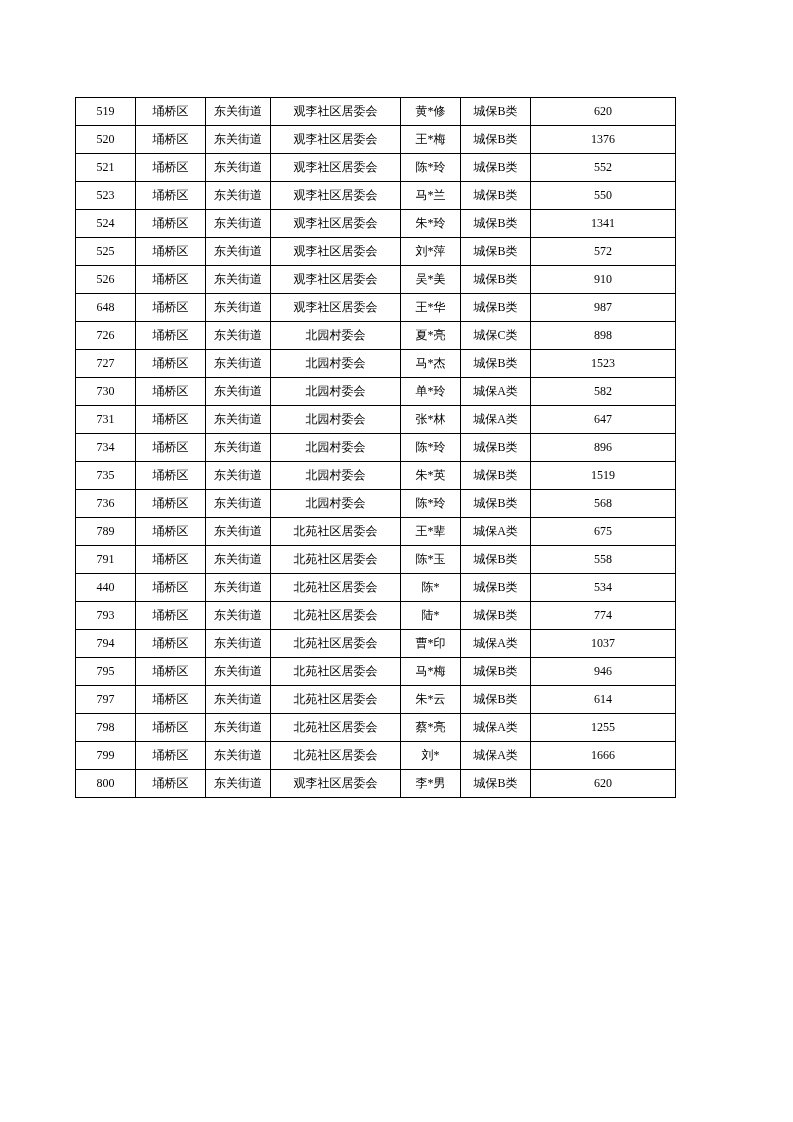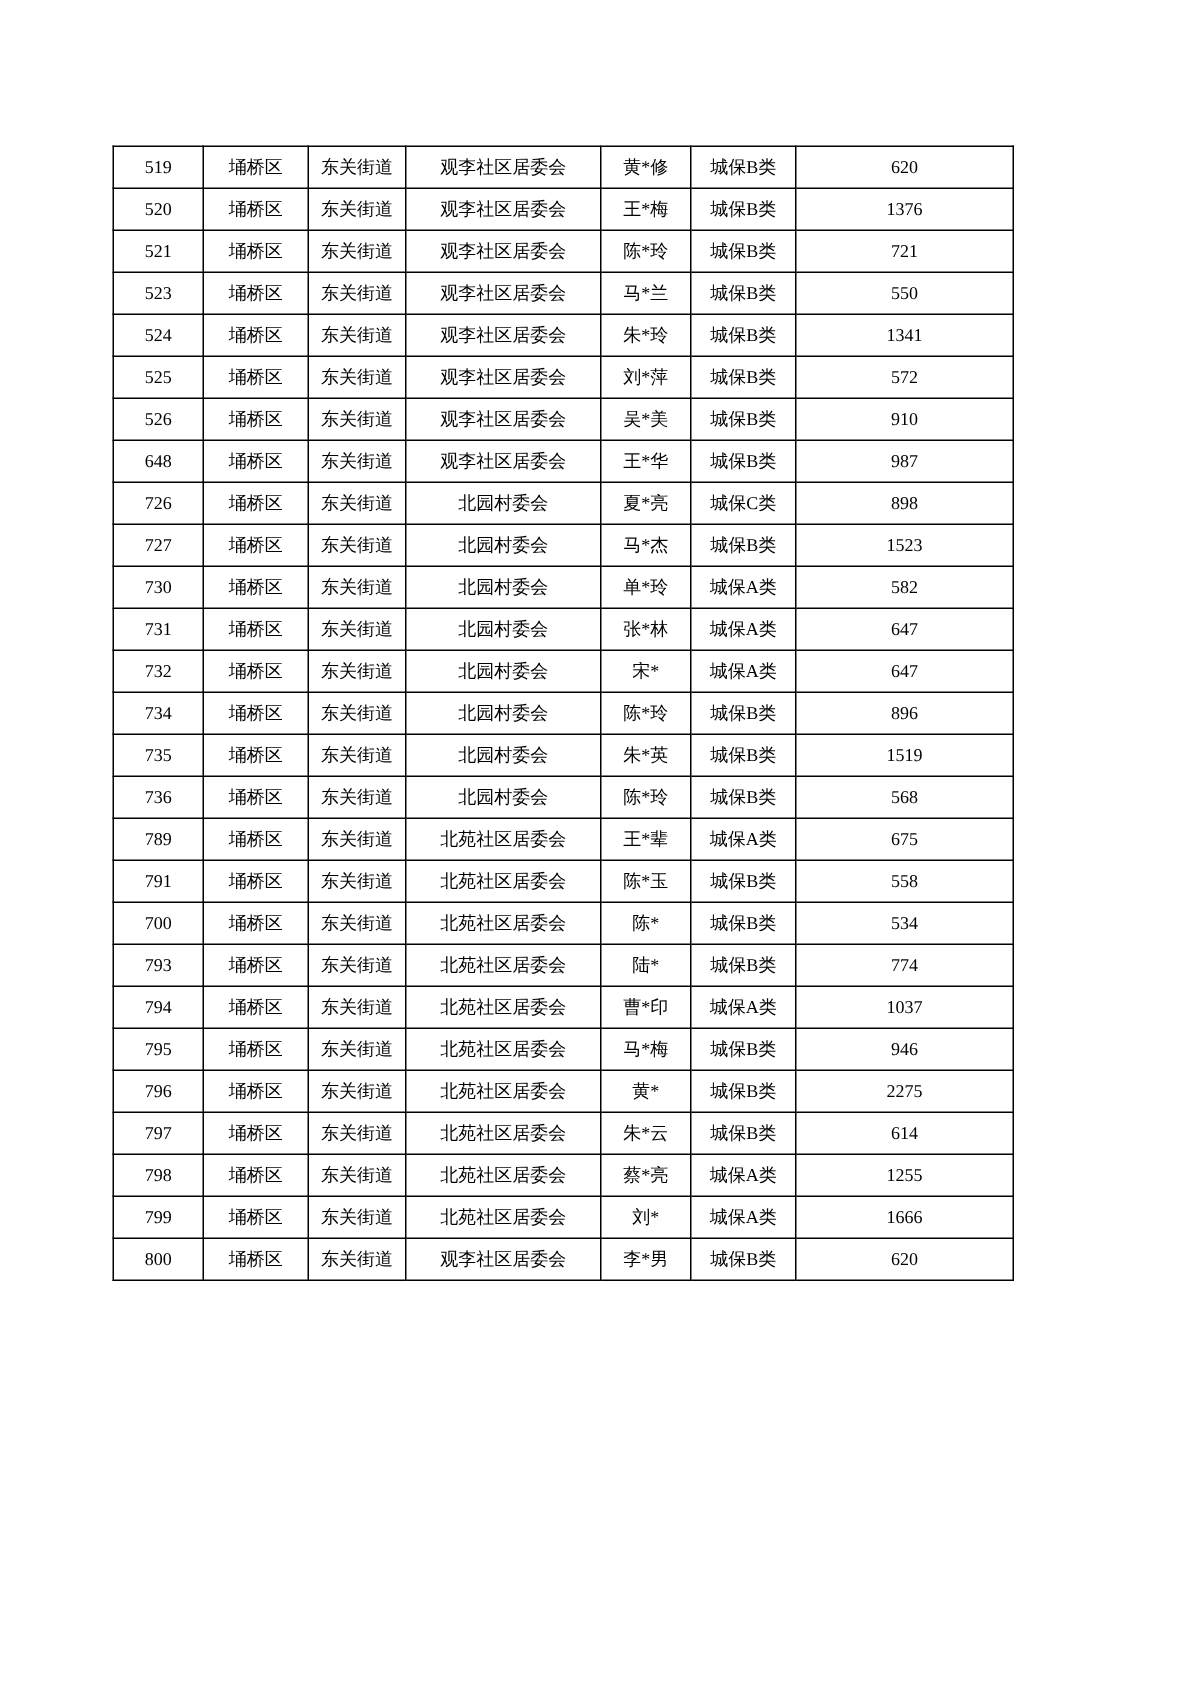--- a/index.html
+++ b/index.html
@@ -76,21 +76,21 @@
           <td>城保B类</td>
           <td>1376</td>
         </tr>
         <tr>
           <td>521</td>
           <td>埇桥区</td>
           <td>东关街道</td>
           <td>观李社区居委会</td>
           <td>陈*玲</td>
           <td>城保B类</td>
-          <td>721</td>
+          <td>552</td>
         </tr>
         <tr>
           <td>523</td>
           <td>埇桥区</td>
           <td>东关街道</td>
           <td>观李社区居委会</td>
           <td>马*兰</td>
           <td>城保B类</td>
           <td>550</td>
         </tr>
@@ -160,29 +160,20 @@
         <tr>
           <td>731</td>
           <td>埇桥区</td>
           <td>东关街道</td>
           <td>北园村委会</td>
           <td>张*林</td>
           <td>城保A类</td>
           <td>647</td>
         </tr>
         <tr>
-          <td>732</td>
-          <td>埇桥区</td>
-          <td>东关街道</td>
-          <td>北园村委会</td>
-          <td>宋*</td>
-          <td>城保A类</td>
-          <td>647</td>
-        </tr>
-        <tr>
           <td>734</td>
           <td>埇桥区</td>
           <td>东关街道</td>
           <td>北园村委会</td>
           <td>陈*玲</td>
           <td>城保B类</td>
           <td>896</td>
         </tr>
         <tr>
           <td>735</td>
@@ -214,21 +205,21 @@
         <tr>
           <td>791</td>
           <td>埇桥区</td>
           <td>东关街道</td>
           <td>北苑社区居委会</td>
           <td>陈*玉</td>
           <td>城保B类</td>
           <td>558</td>
         </tr>
         <tr>
-          <td>700</td>
+          <td>440</td>
           <td>埇桥区</td>
           <td>东关街道</td>
           <td>北苑社区居委会</td>
           <td>陈*</td>
           <td>城保B类</td>
           <td>534</td>
         </tr>
         <tr>
           <td>793</td>
           <td>埇桥区</td>
@@ -248,29 +239,20 @@
           <td>1037</td>
         </tr>
         <tr>
           <td>795</td>
           <td>埇桥区</td>
           <td>东关街道</td>
           <td>北苑社区居委会</td>
           <td>马*梅</td>
           <td>城保B类</td>
           <td>946</td>
-        </tr>
-        <tr>
-          <td>796</td>
-          <td>埇桥区</td>
-          <td>东关街道</td>
-          <td>北苑社区居委会</td>
-          <td>黄*</td>
-          <td>城保B类</td>
-          <td>2275</td>
         </tr>
         <tr>
           <td>797</td>
           <td>埇桥区</td>
           <td>东关街道</td>
           <td>北苑社区居委会</td>
           <td>朱*云</td>
           <td>城保B类</td>
           <td>614</td>
         </tr>

